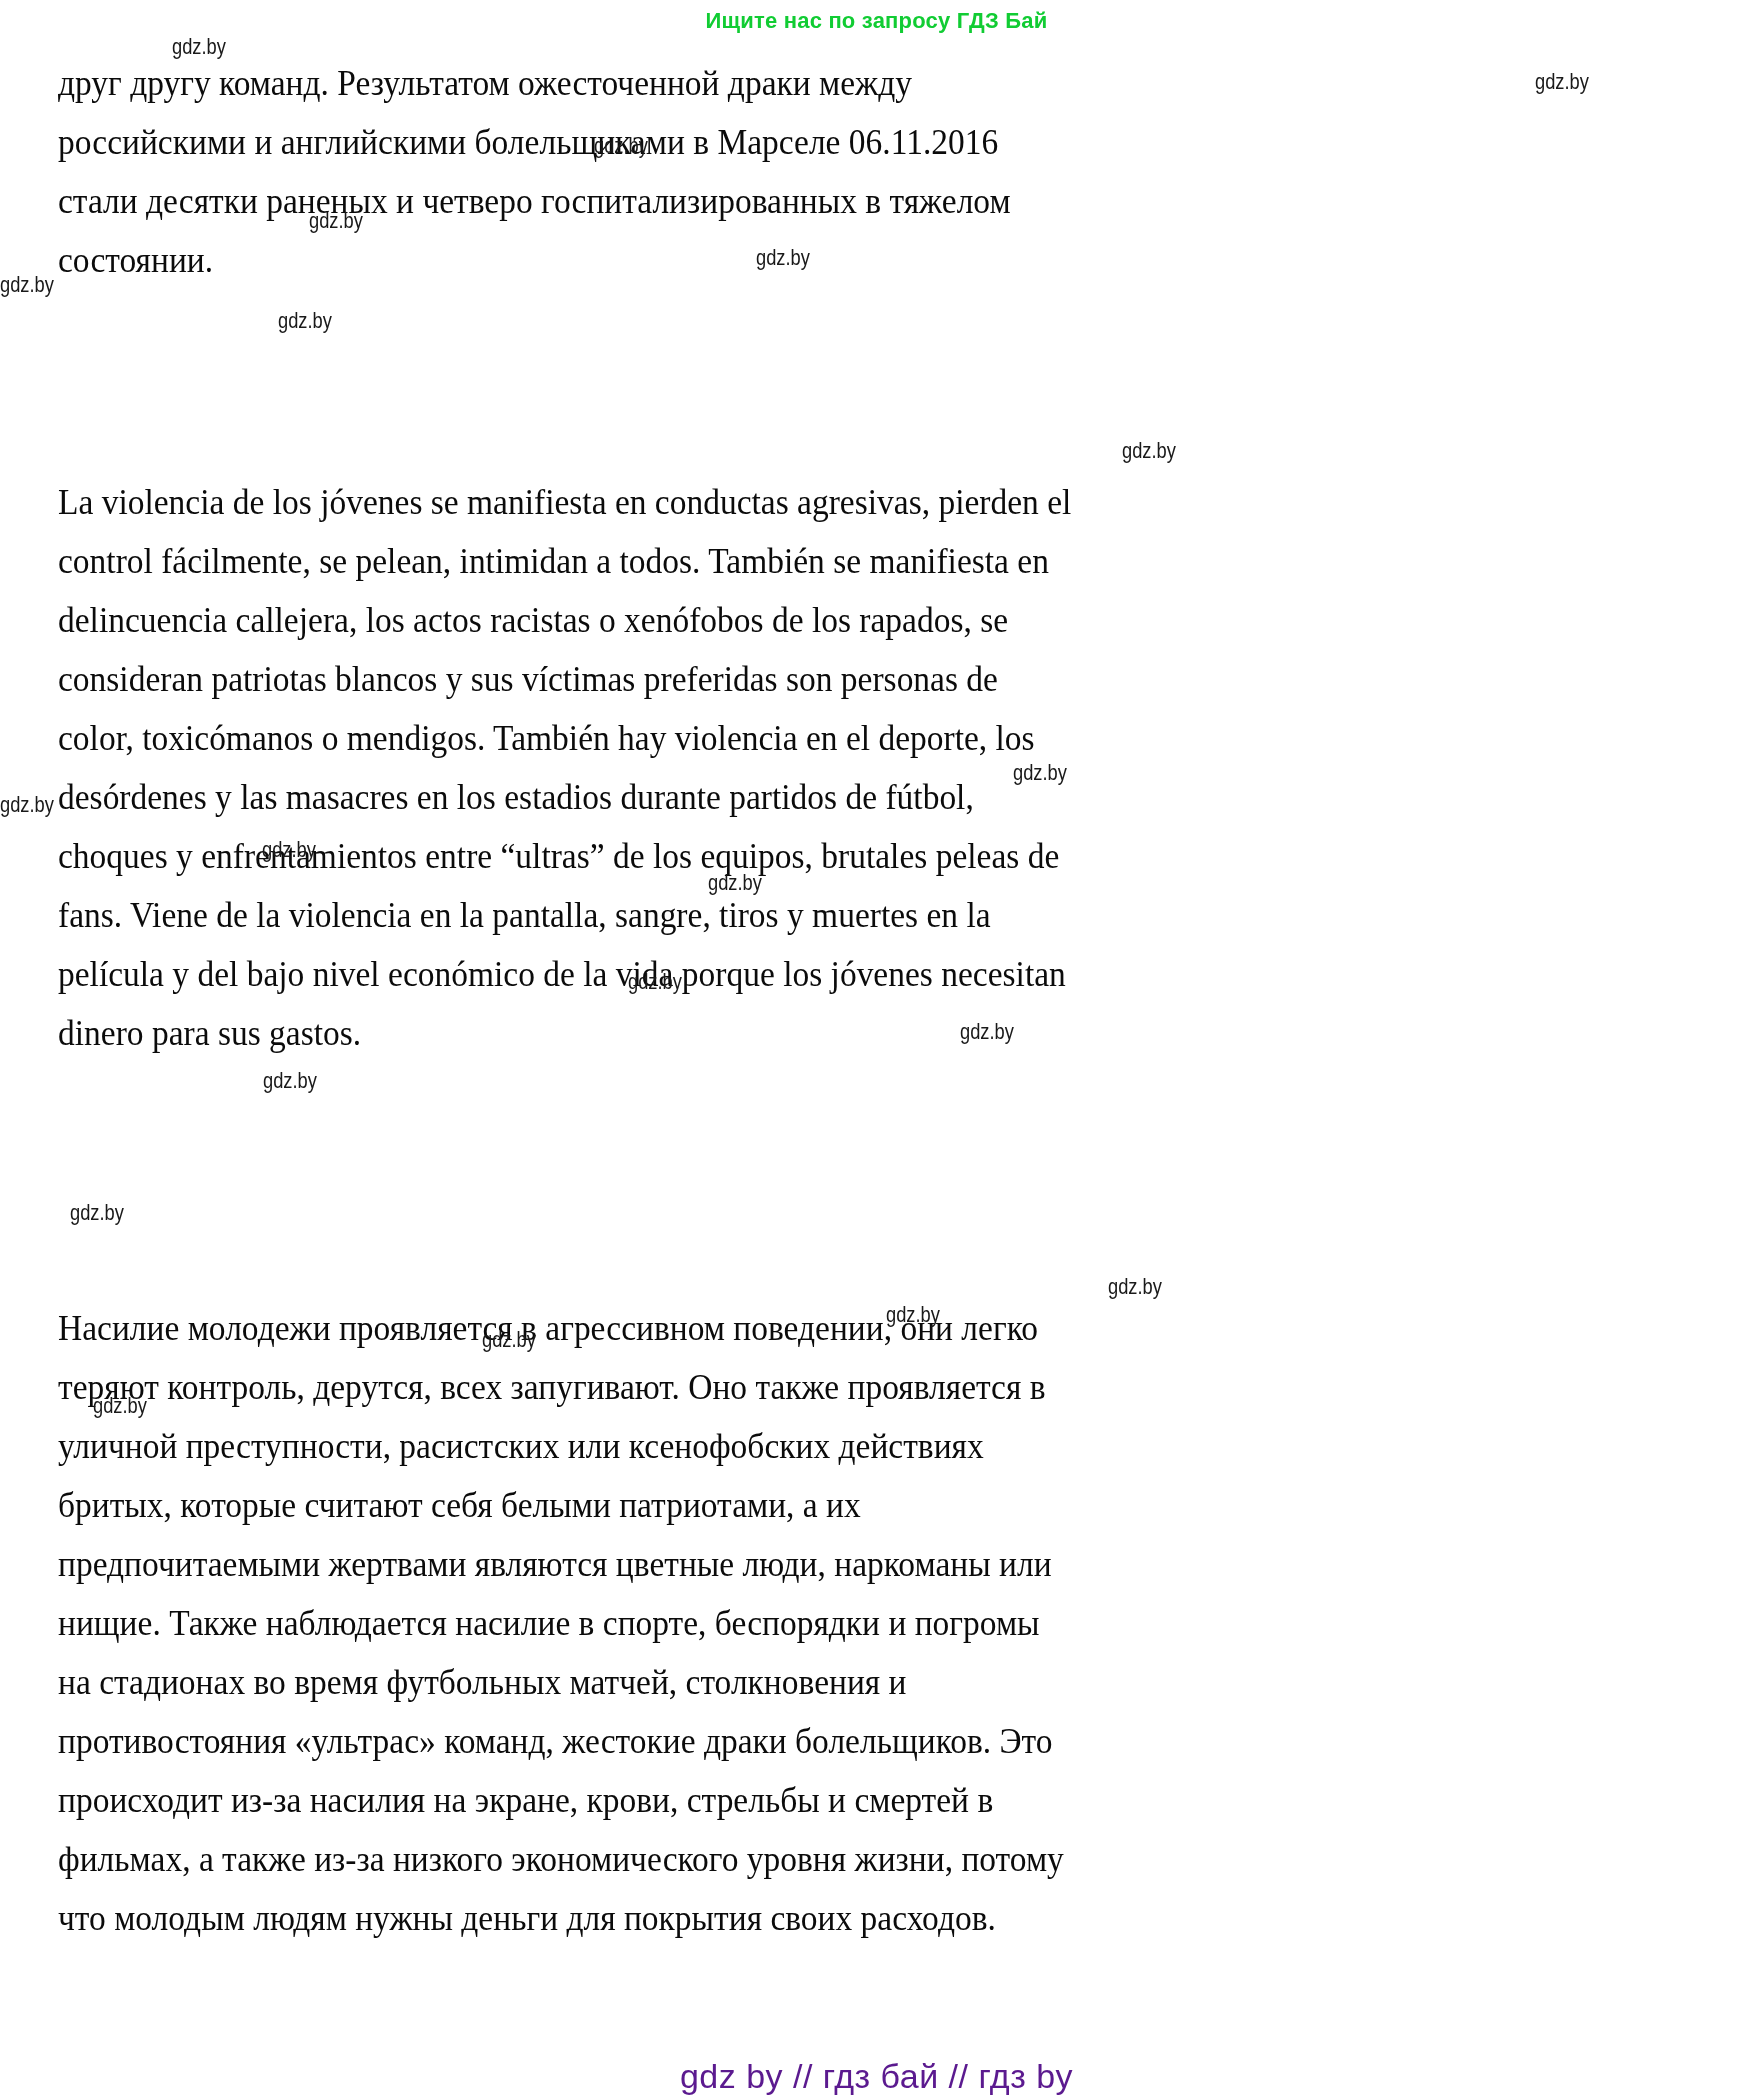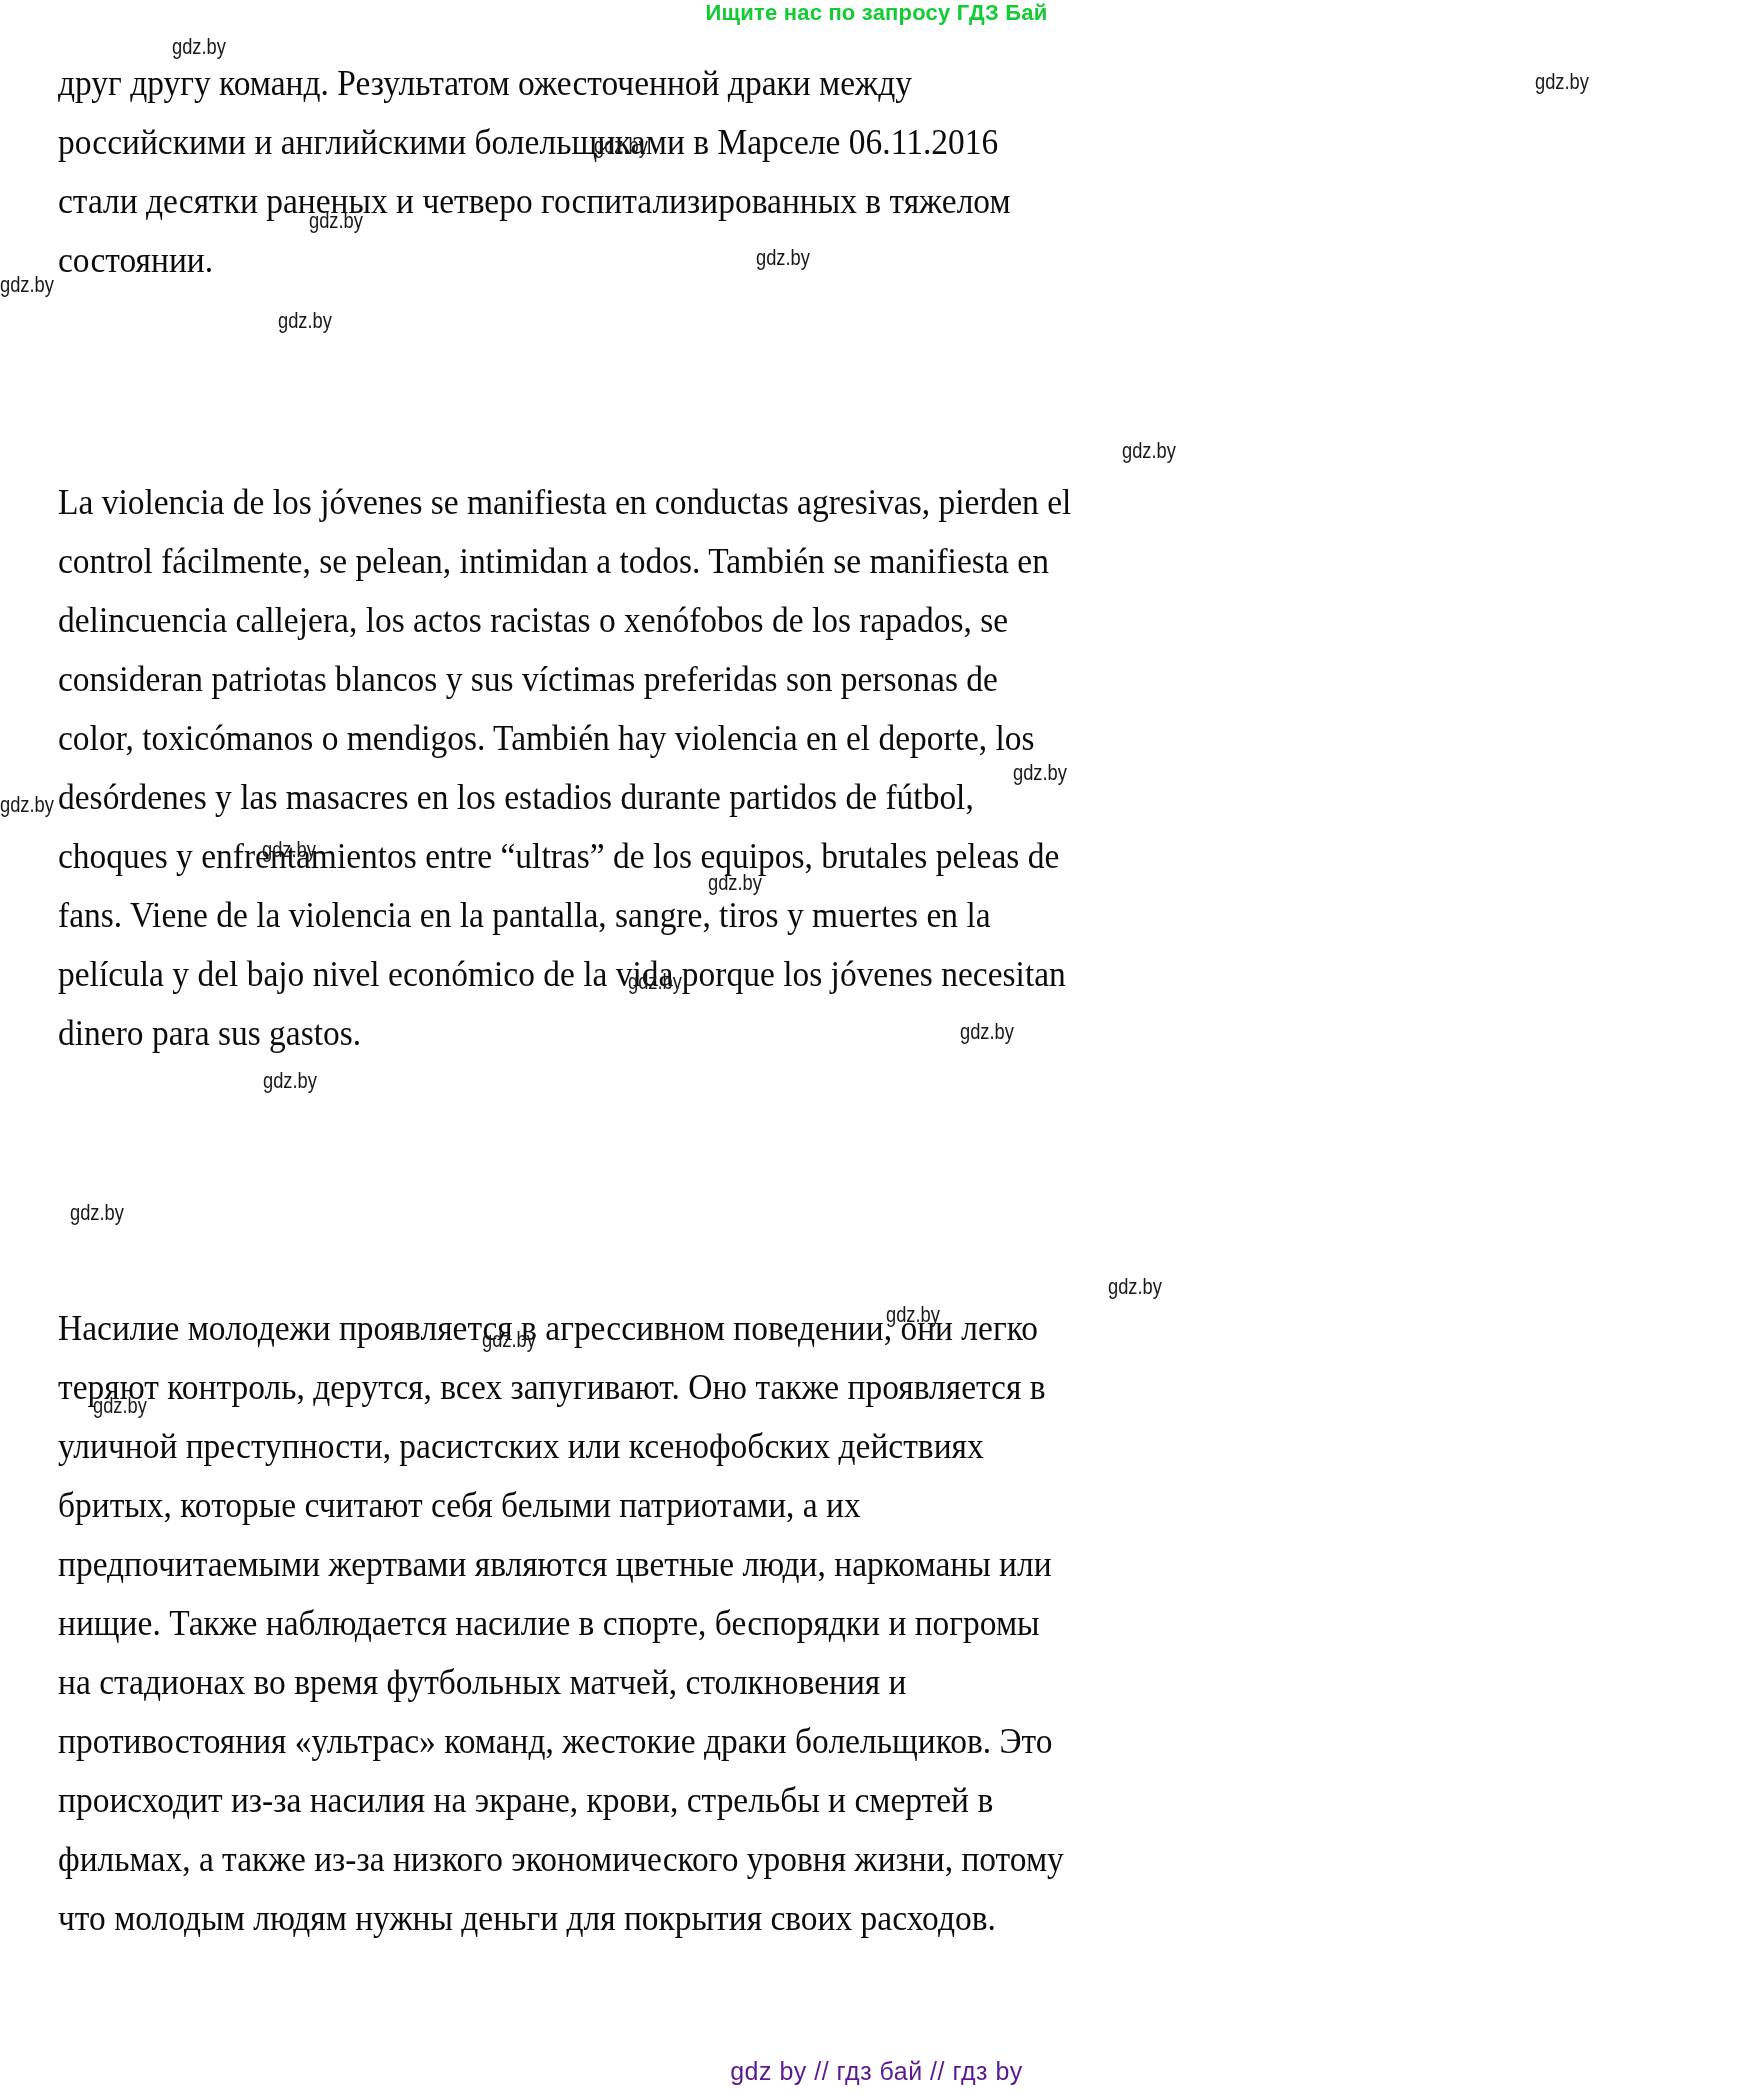--- a/index.html
+++ b/index.html
@@ -15,21 +15,21 @@
     position: relative;
     width: 1753px;
     height: 2095px;
     overflow: hidden;
     background: #ffffff;
   }
 
   
   #promo-header {
     position: absolute;
-    top: 0px;
+    top: 8px;
     left: 0;
     width: 1753px;
     text-align: center;
     font-family: "Liberation Sans", sans-serif;
     font-weight: bold;
     font-size: 22px;
     color: #11cc33;
     letter-spacing: 0.2px;
     white-space: nowrap;
   }
@@ -77,21 +77,21 @@
   }
 
   
   #footer-links {
     position: absolute;
     left: 0;
     top: 2057px;
     width: 1753px;
     text-align: center;
     font-family: "Liberation Sans", sans-serif;
-    font-size: 25px;
+    font-size: 34px;
     color: #5b1a8f;
     letter-spacing: 0.5px;
     white-space: nowrap;
   }
 </style>
 </head>
 <body>
 
 <div id="page">
 

